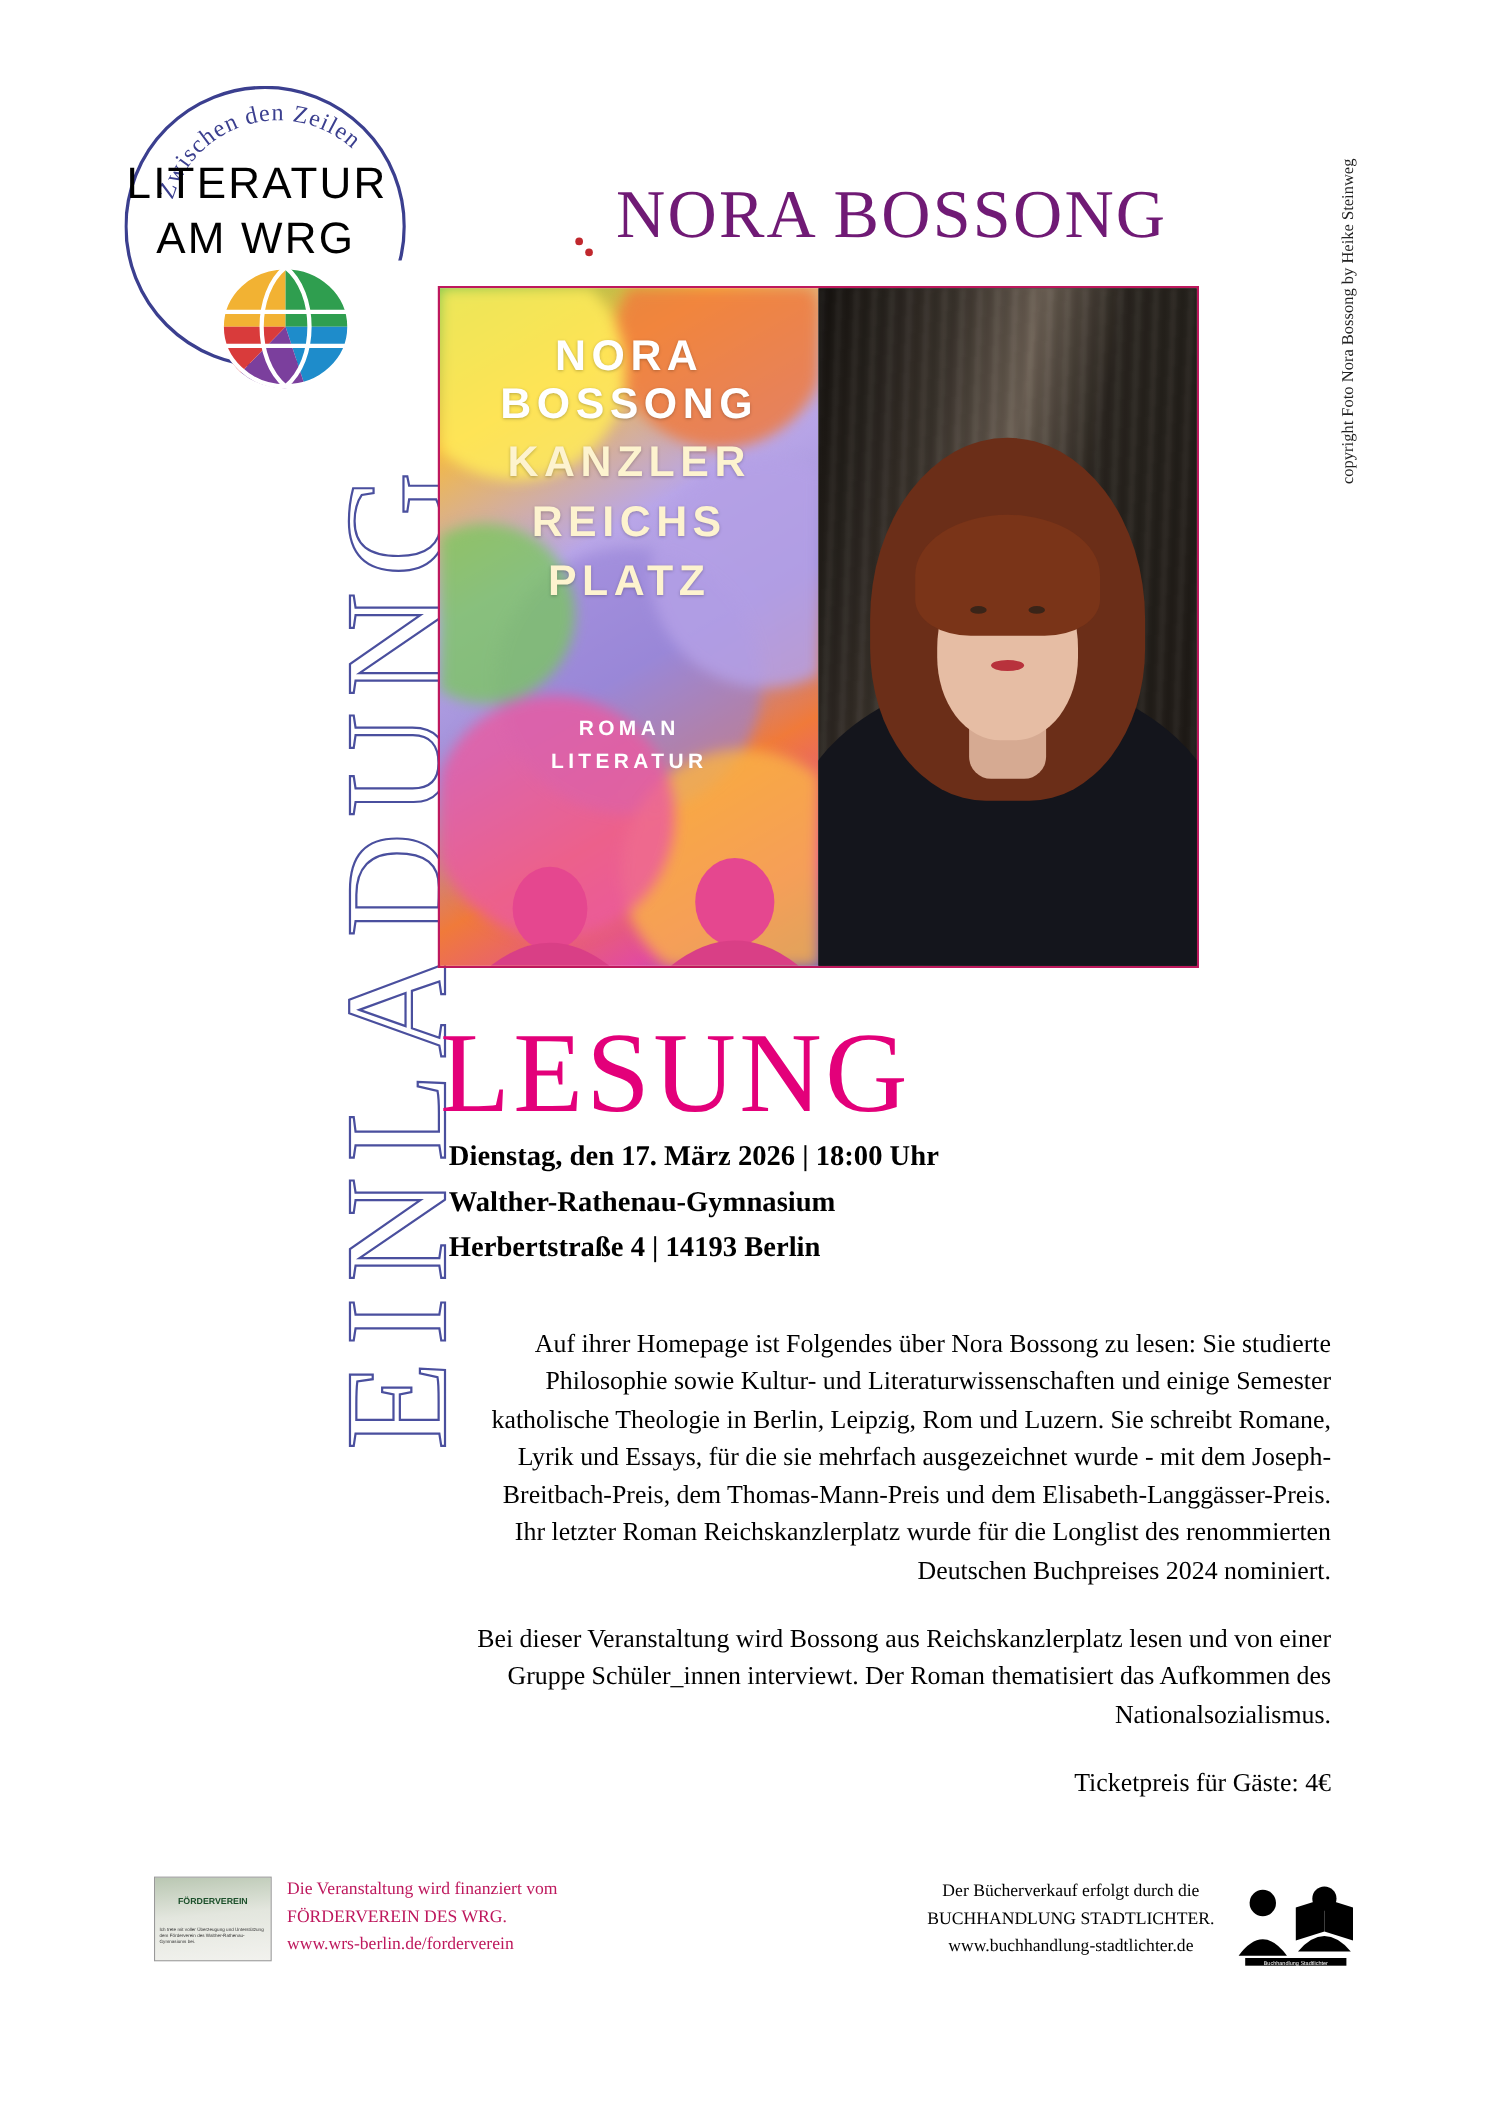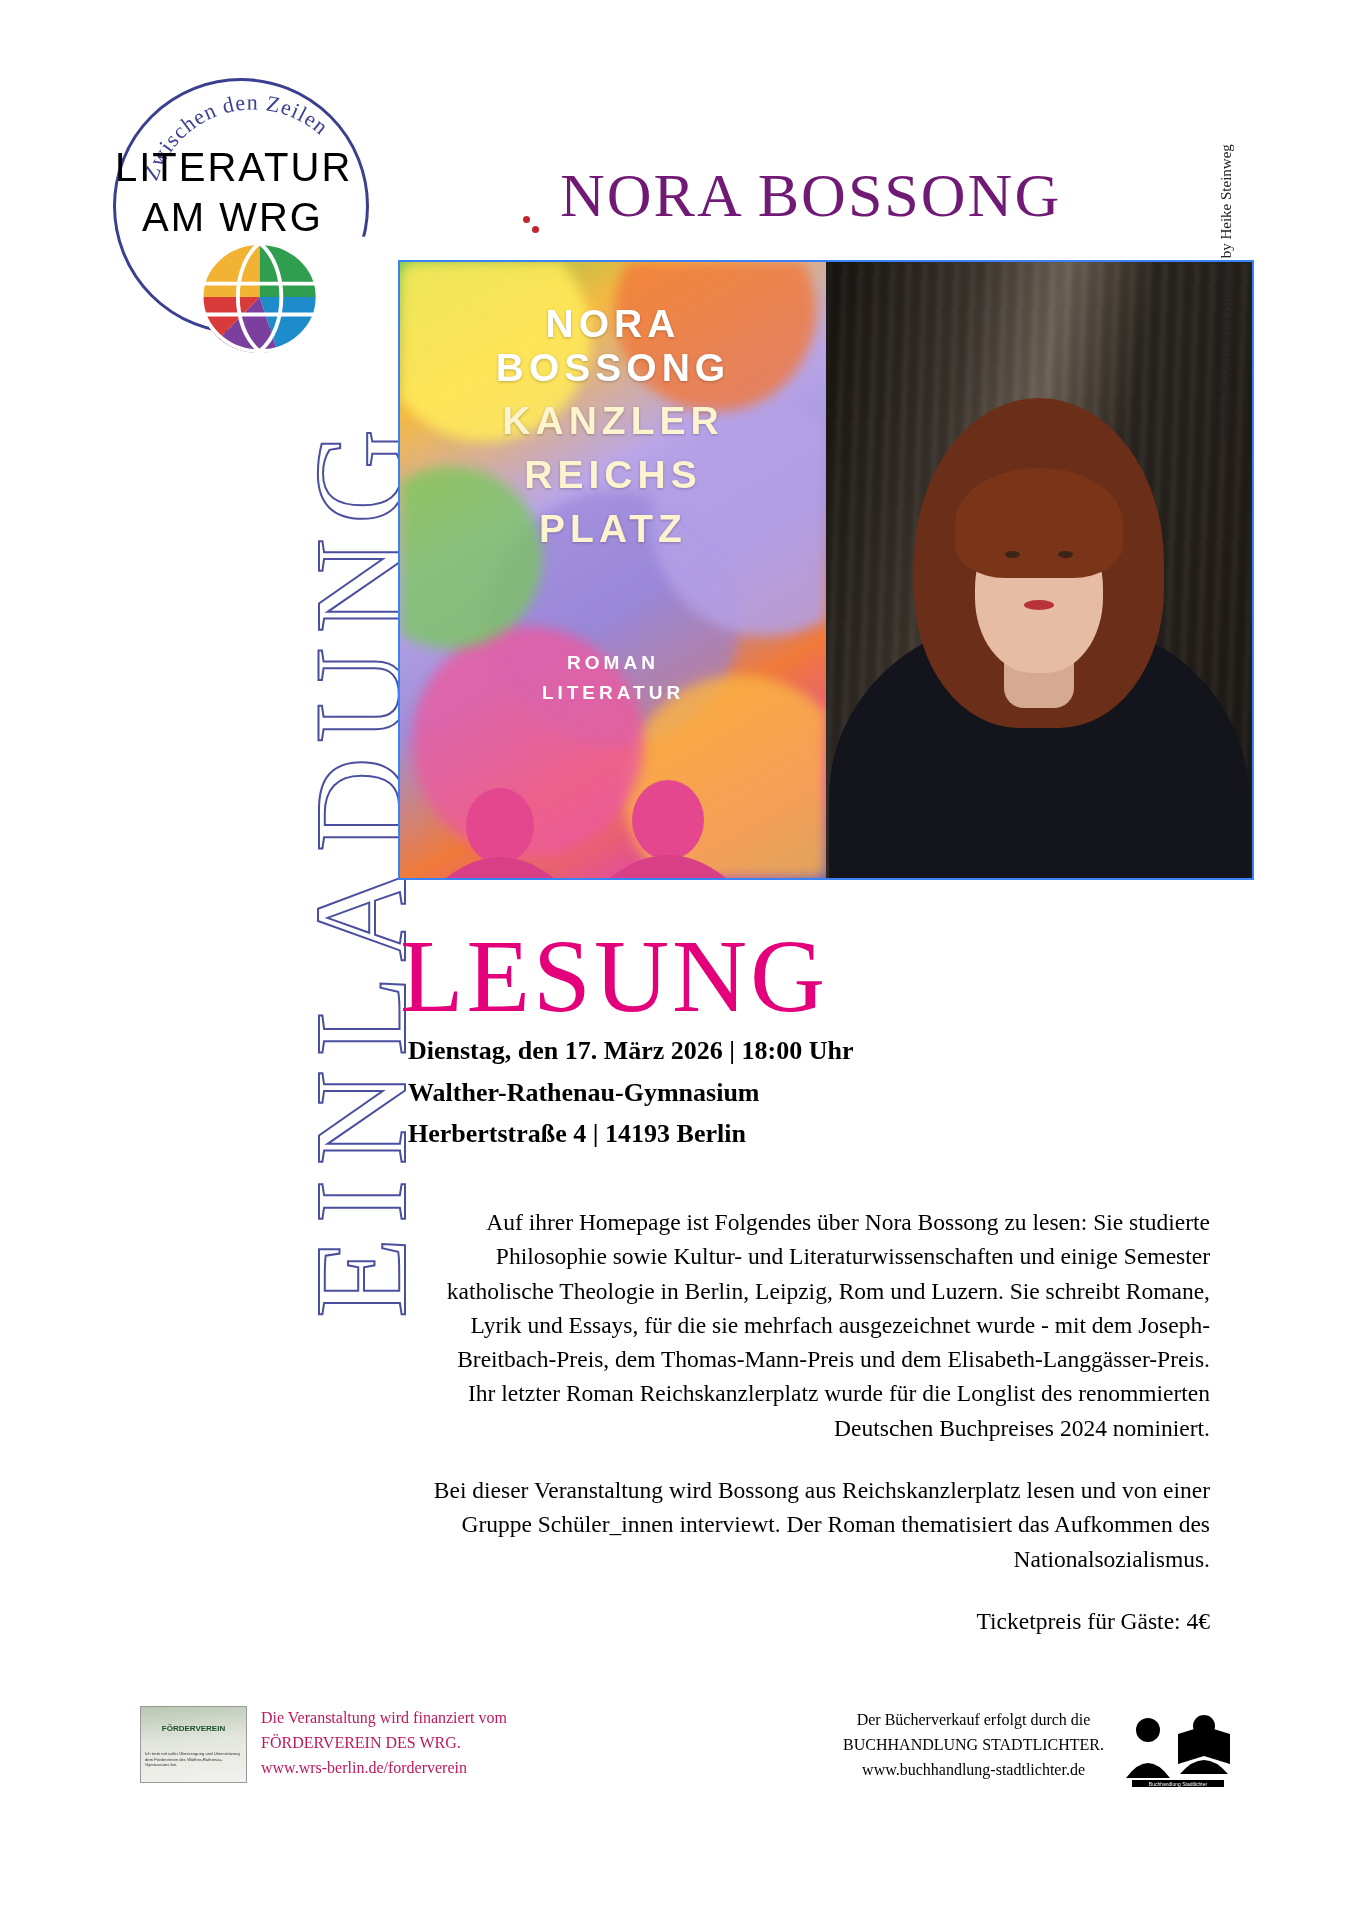--- a/index.html
+++ b/index.html
@@ -110,24 +110,24 @@
     background: #c0272d;
   }
   .dot.d1 { left: 3px;  top: 26px; }
   .dot.d2 { left: 12px; top: 36px; }
 
   
   .image-band {
     position: absolute;
     left: 398px;
     top: 260px;
-    width: 856px;
+    width: 692px;
     height: 620px;
     display: flex;
-    border: 2px solid #3b82f6;
+    border: 2px solid #be185d;
     box-sizing: border-box;
     text-decoration: underline;
   }
   .book-cover {
     position: relative;
     width: 50%;
     height: 100%;
     overflow: hidden;
     background: linear-gradient(150deg, #7ec850 0%, #f4b942 18%, #b9a6e8 38%, #9f8fd8 55%, #f07a3a 72%, #e24ba0 88%, #6f5fb8 100%);
   }

